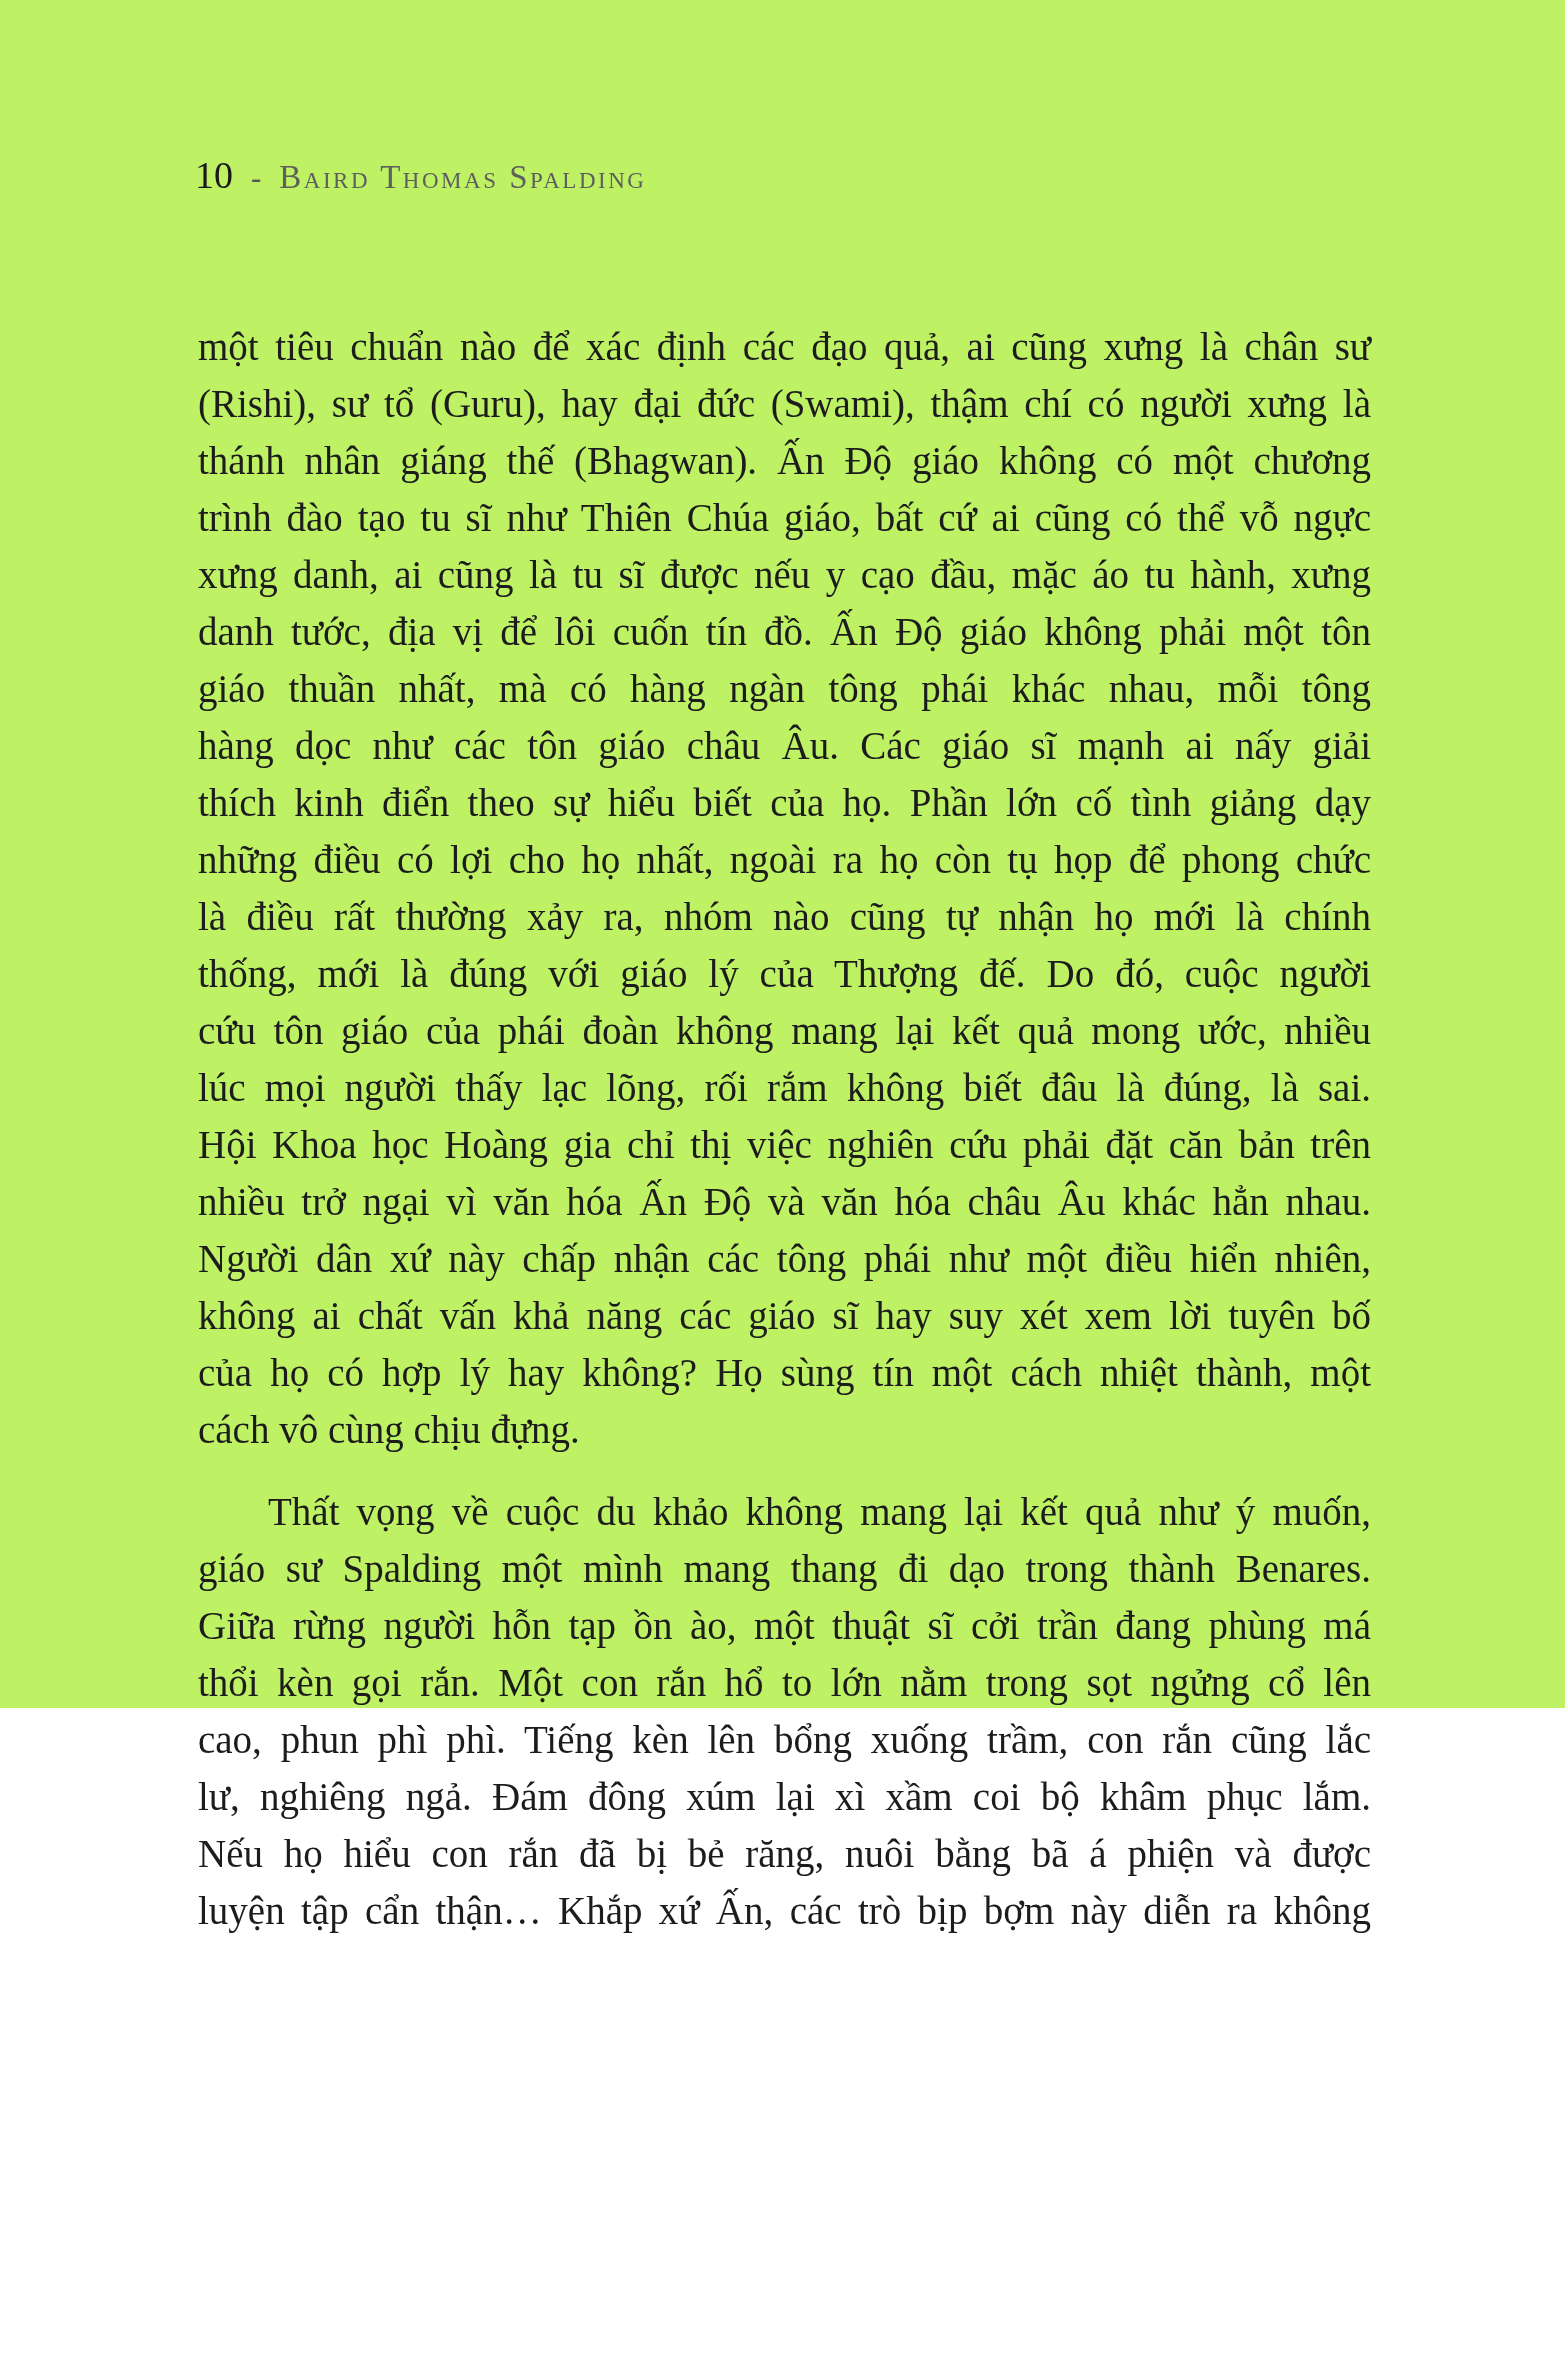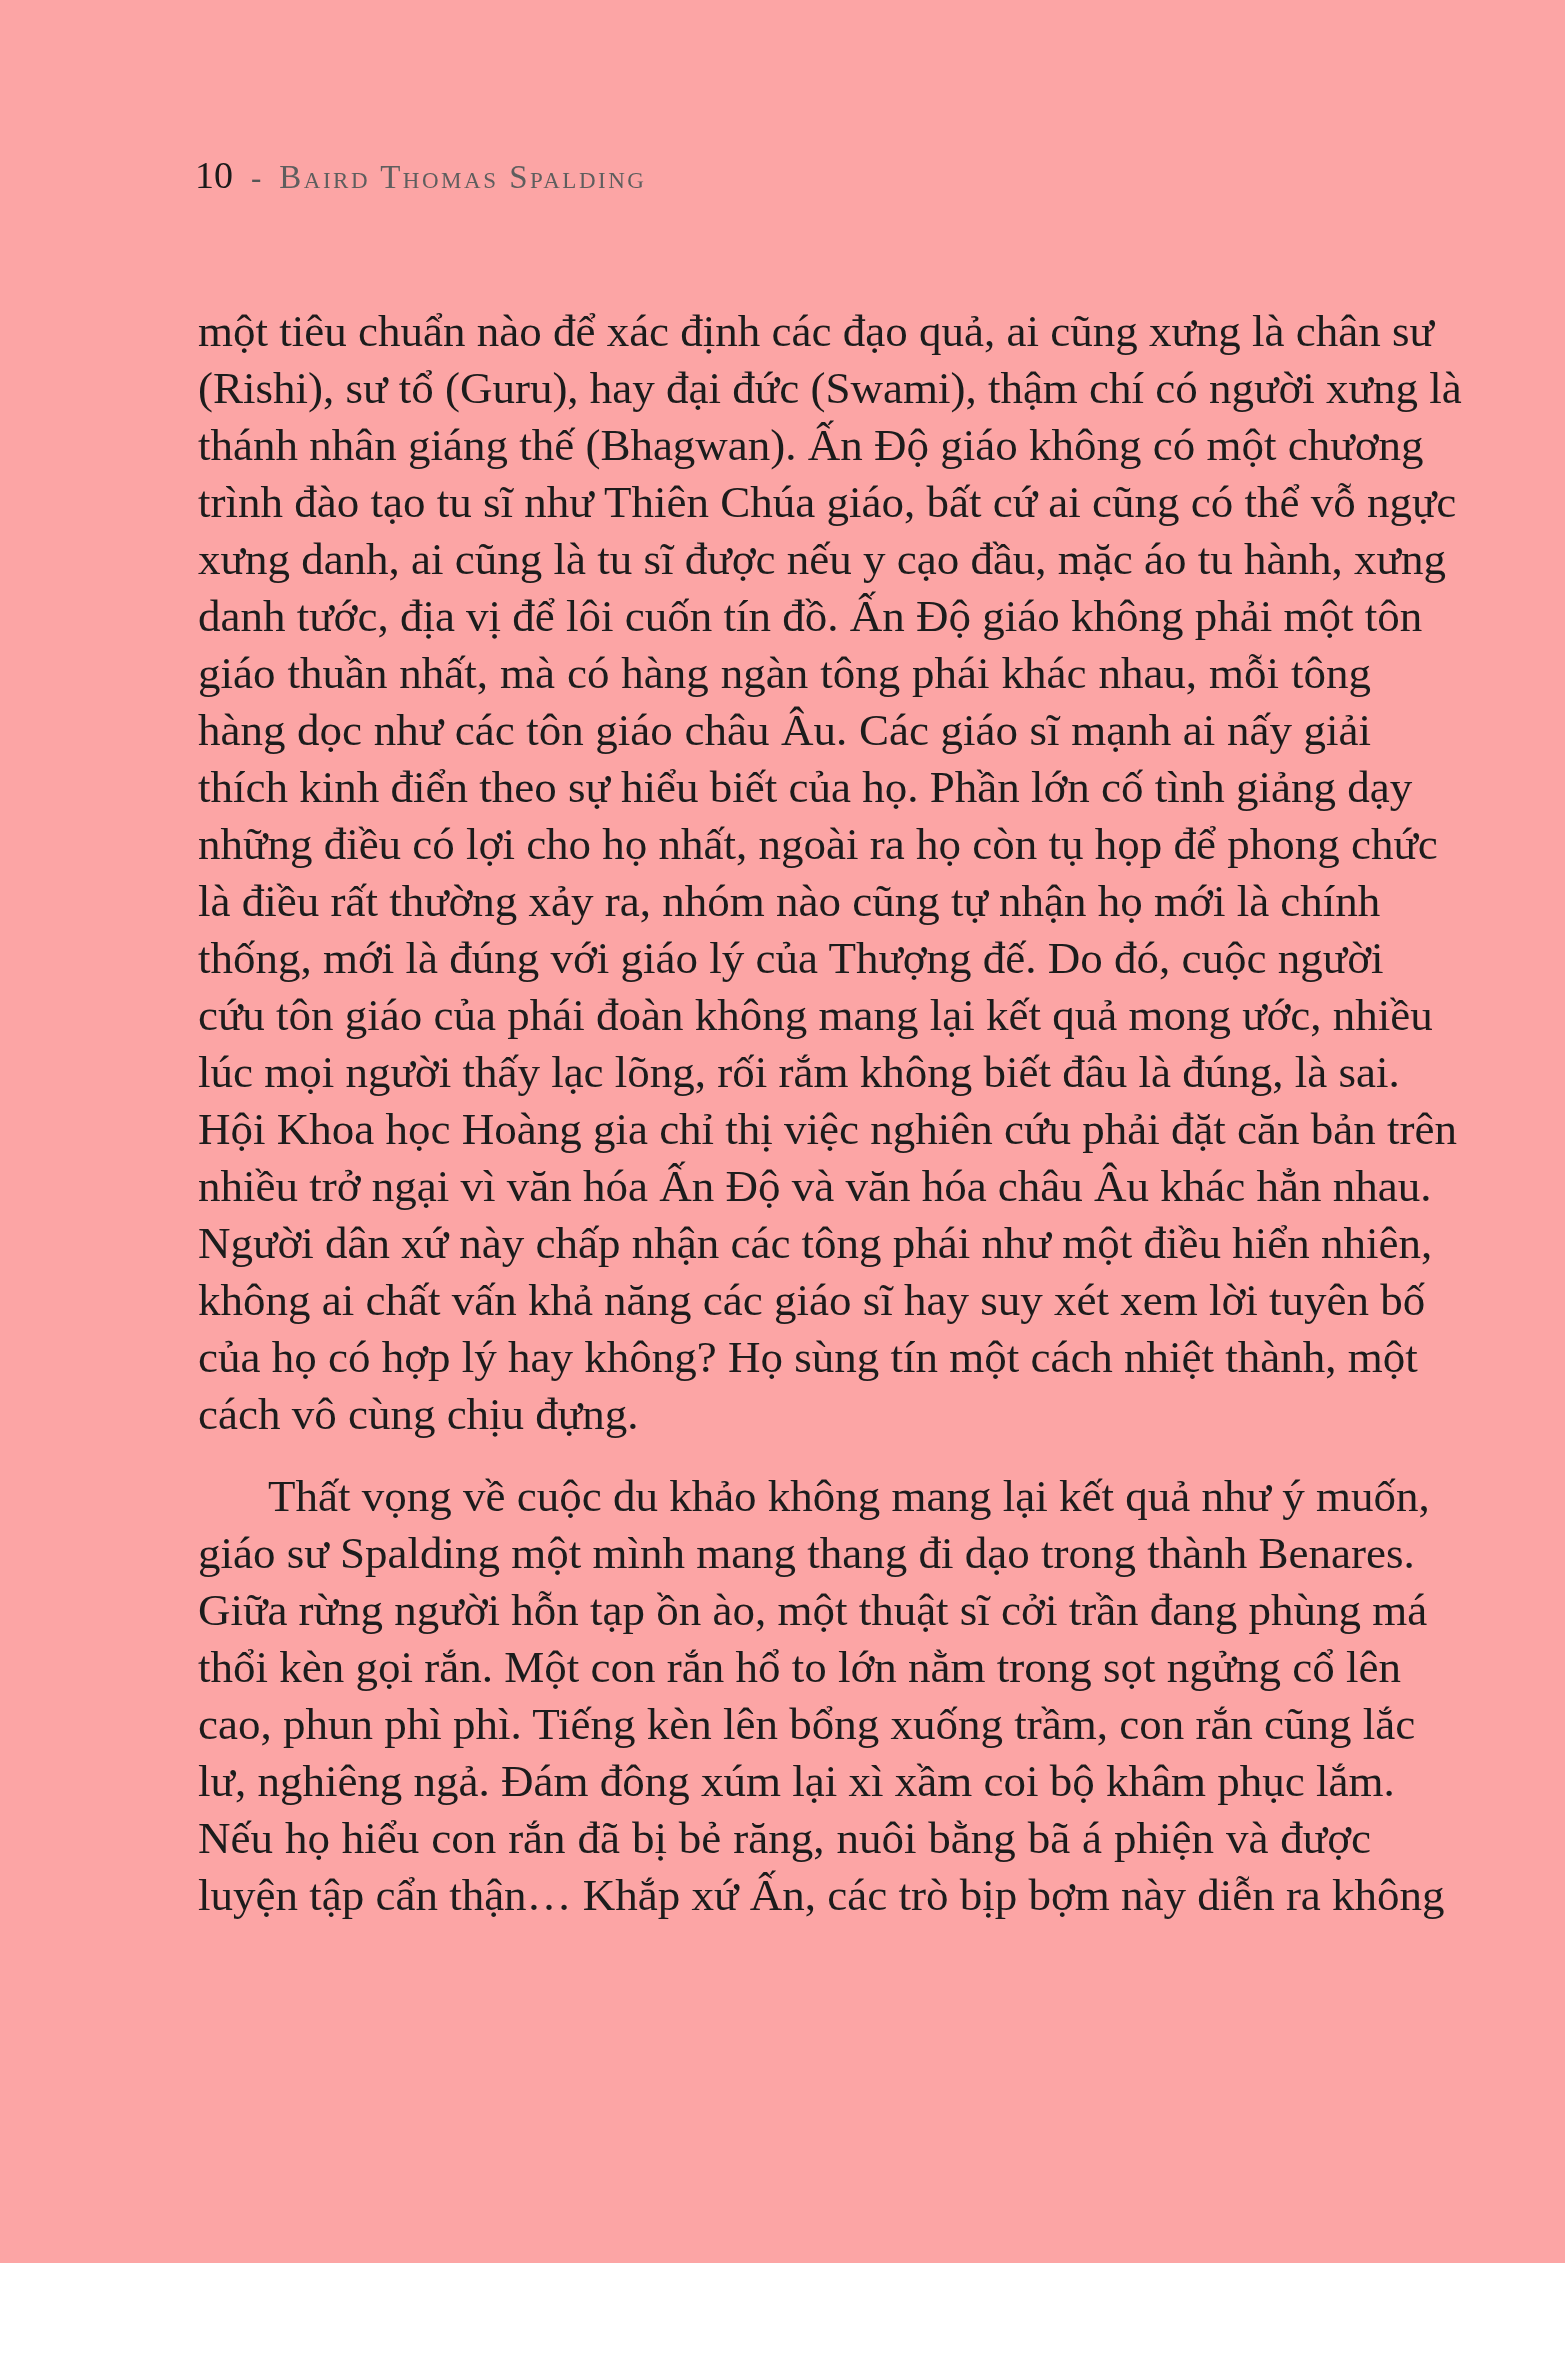--- a/index.html
+++ b/index.html
@@ -1,35 +1,35 @@
 <!DOCTYPE html>
 <html style="font-size:13px"><head>
 <meta charset="utf-8">
 <style>
   html, body { margin: 0; padding: 0; background: #ffffff; }
   body { width: 1566px; height: 2354px; position: relative; overflow: hidden; }
   .page {
-    position: absolute; left: 0; top: 0; width: 1566px; height: 2263px;
-    background: #fca5a5;
+    position: absolute; left: 0; top: 0; width: 1566px; height: 1708px;
+    background: #bef264;
   }
   .header {
     position: absolute; left: 195px; top: 153px;
     font-family: "Liberation Serif", "DejaVu Serif", serif;
     color: #1a1a1a; white-space: nowrap;
   }
   .page-number { font-size: 38px; color: #1a1a1a; }
   .sep { font-size: 31px; color: #555; margin: 0 18px 0 18px; }
   .running-title {
     font-size: 33px; color: #5e5e5e; letter-spacing: 2.5px;
     font-variant: small-caps;
   }
   .body-text {
-    position: absolute; left: 198px; top: 303px; width: 1173px;
+    position: absolute; left: 198px; top: 318px; width: 1173px;
     font-family: "Liberation Serif", "DejaVu Serif", serif;
-    font-size: 45px; line-height: 57px; color: #1c1c1c;
+    font-size: 39px; line-height: 57px; color: #1c1c1c;
   }
   .line {
     display: block; text-align: justify; text-align-last: justify;
     white-space: nowrap; height: 57px;
   }
   .line.last { text-align-last: left; }
   .line.indent { padding-left: 70px; }
   .para-gap { height: 25px; }
 </style>
 </head>

